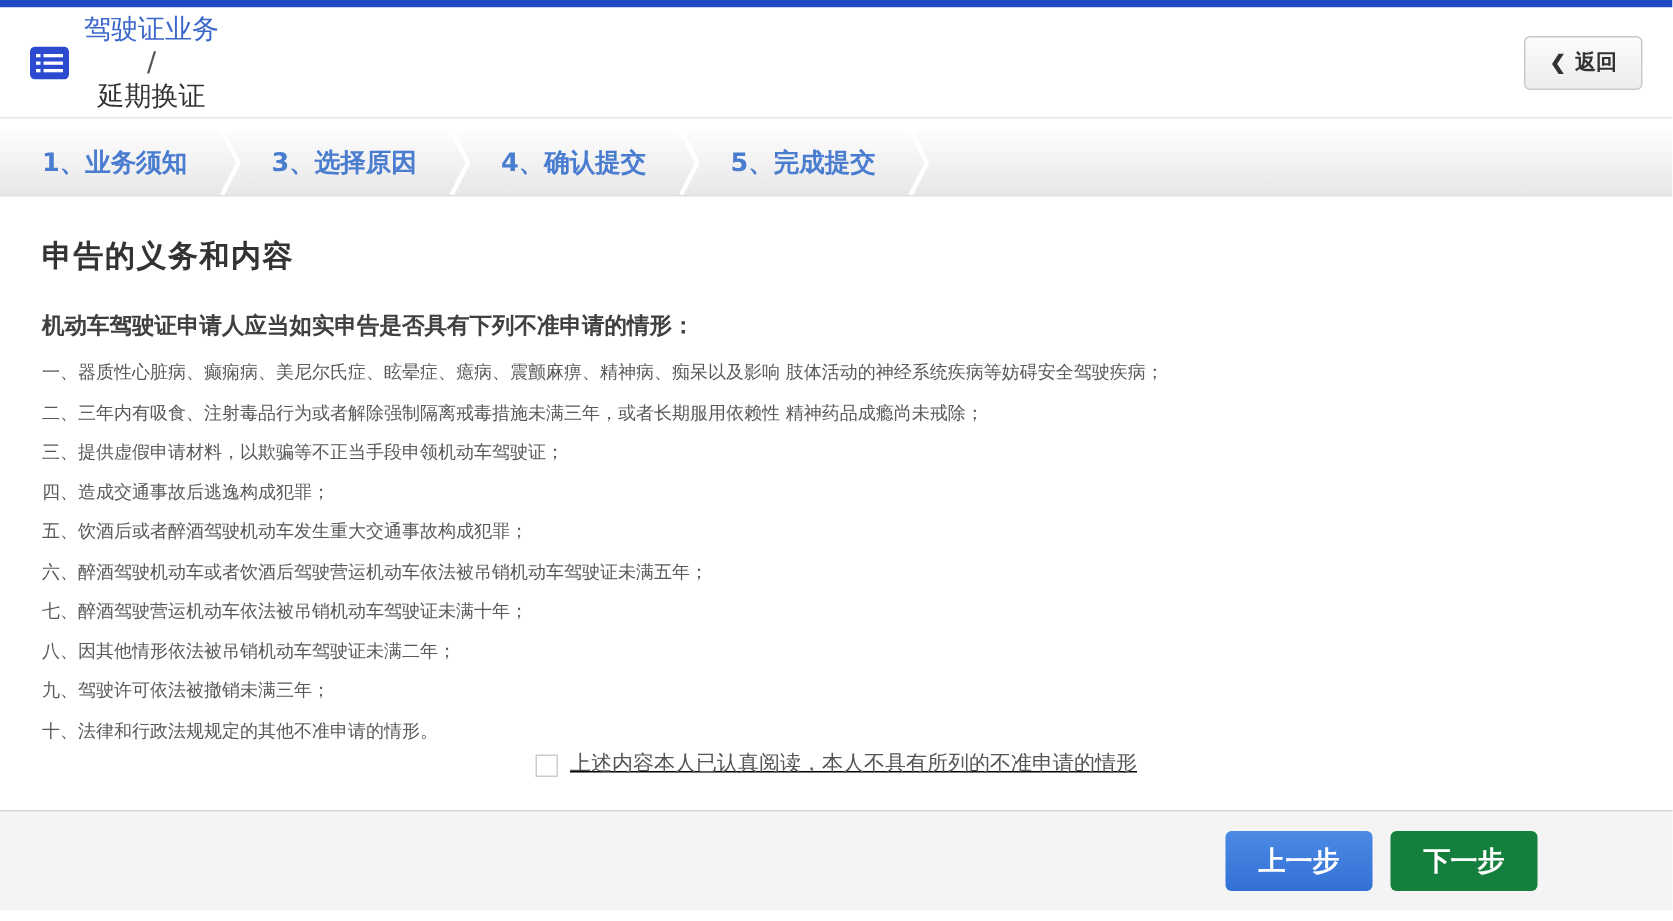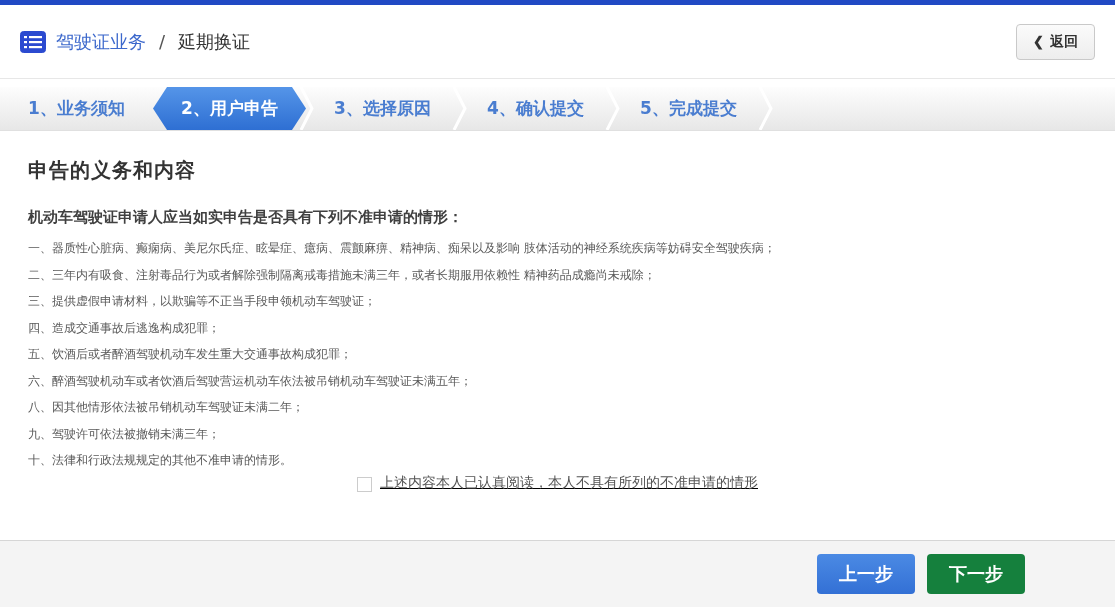--- a/index.html
+++ b/index.html
@@ -4,21 +4,21 @@
 <style>
   * { margin:0; padding:0; box-sizing:border-box; }
   html,body { width:1115px; height:614px; background:#fff; overflow:hidden;
               font-family:"DejaVu Sans","Liberation Sans",sans-serif; }
 
   .topbar { height:5px; background:#2149c4; }
 
   .header { height:74px; display:flex; align-items:center; padding:0 20px;
             border-bottom:1px solid #e7e7e7; background:#fff; }
   .hdr-icon { width:26px; height:22px; margin-right:10px; flex:0 0 auto; }
-  .hdr-title { font-size:18px; color:#333; display:flex; align-items:center; gap:13px; }
+  .hdr-title { font-size:18px; color:#333; display:flex; align-items:center; gap:0;flex-direction:column; }
   .hdr-title .primary { color:#3c68cc; cursor:pointer; }
   .hdr-title .sep { color:#555; }
   .back-btn { margin-left:auto; display:inline-flex; align-items:center; gap:6px;
               padding:8px 16px; font-size:14px; font-weight:bold; color:#333;
               background:linear-gradient(180deg,#fbfbfb,#ededed);
               border:1px solid #c9c9c9; border-radius:4px; cursor:pointer; }
   .back-btn .chev { font-size:13px; font-weight:bold; }
 
   .stepbar { margin-top:8px; height:44px; display:flex; position:relative;
              background:linear-gradient(180deg,#fdfdfd,#e7e7e7);
@@ -77,23 +77,20 @@
   <button class="back-btn">
     <span class="chev">❮</span>
     <span>返回</span>
   </button>
 </div>
 
 <div class="stepbar">
   <div class="step">
     <span>1、业务须知</span>
   </div>
-  <div class="step active">
-    <span>2、用户申告</span>
-  </div>
   <div class="step">
     <svg class="sep-chev" viewBox="0 0 16 44" preserveAspectRatio="none">
         <polyline points="2,0 13,22 2,44" stroke="#ffffff" stroke-width="3" fill="none"></polyline>
       </svg>
     <span>3、选择原因</span>
   </div>
   <div class="step">
     <svg class="sep-chev" viewBox="0 0 16 44" preserveAspectRatio="none">
         <polyline points="2,0 13,22 2,44" stroke="#ffffff" stroke-width="3" fill="none"></polyline>
       </svg>
@@ -115,20 +112,21 @@
 <div class="content">
   <div class="page-title">申告的义务和内容</div>
   <div class="intro">机动车驾驶证申请人应当如实申告是否具有下列不准申请的情形：</div>
   <ul class="rule-list">
     <li>一、器质性心脏病、癫痫病、美尼尔氏症、眩晕症、癔病、震颤麻痹、精神病、痴呆以及影响 肢体活动的神经系统疾病等妨碍安全驾驶疾病；</li>
     <li>二、三年内有吸食、注射毒品行为或者解除强制隔离戒毒措施未满三年，或者长期服用依赖性 精神药品成瘾尚未戒除；</li>
     <li>三、提供虚假申请材料，以欺骗等不正当手段申领机动车驾驶证；</li>
     <li>四、造成交通事故后逃逸构成犯罪；</li>
     <li>五、饮酒后或者醉酒驾驶机动车发生重大交通事故构成犯罪；</li>
     <li>六、醉酒驾驶机动车或者饮酒后驾驶营运机动车依法被吊销机动车驾驶证未满五年；</li>
+    <li>七、醉酒驾驶营运机动车依法被吊销机动车驾驶证未满十年；</li>
     <li>八、因其他情形依法被吊销机动车驾驶证未满二年；</li>
     <li>九、驾驶许可依法被撤销未满三年；</li>
     <li>十、法律和行政法规规定的其他不准申请的情形。</li>
   </ul>
   <div class="confirm-row">
     <input type="checkbox" id="confirm-cb" style="">
     <label for="confirm-cb">上述内容本人已认真阅读，本人不具有所列的不准申请的情形</label>
   </div>
 </div>
 

